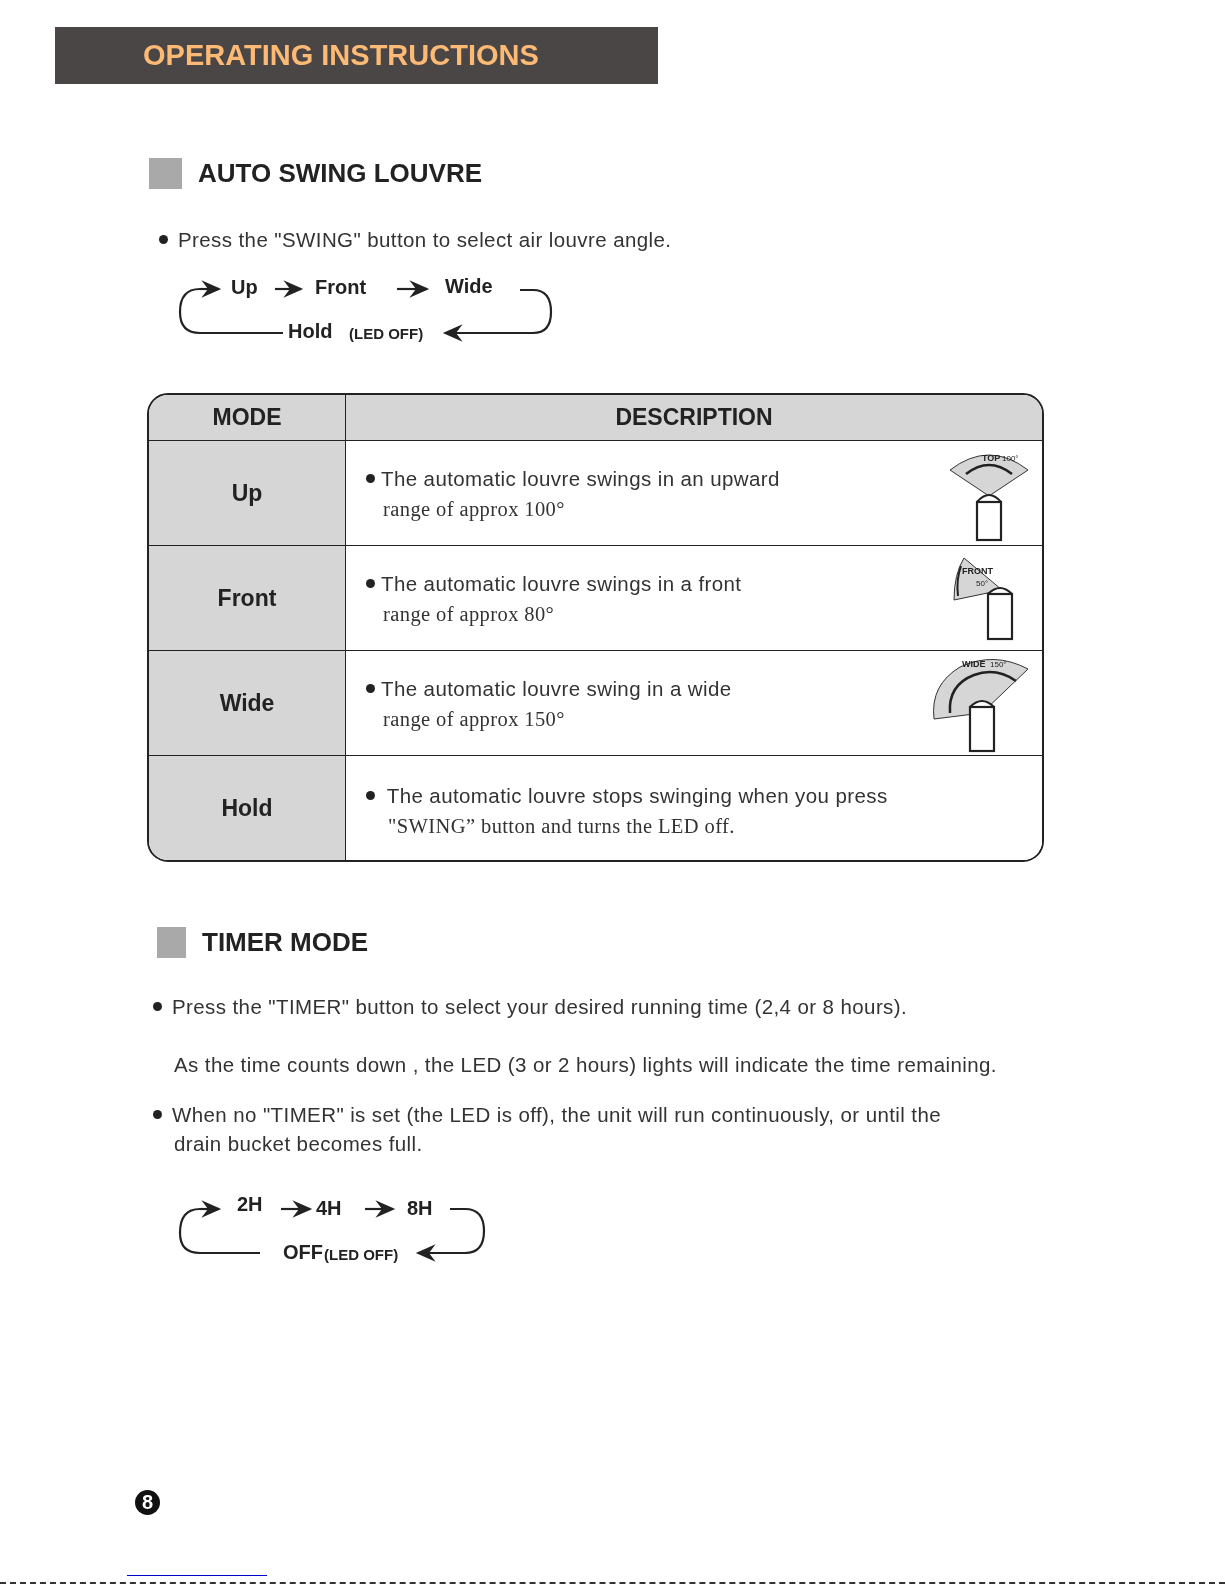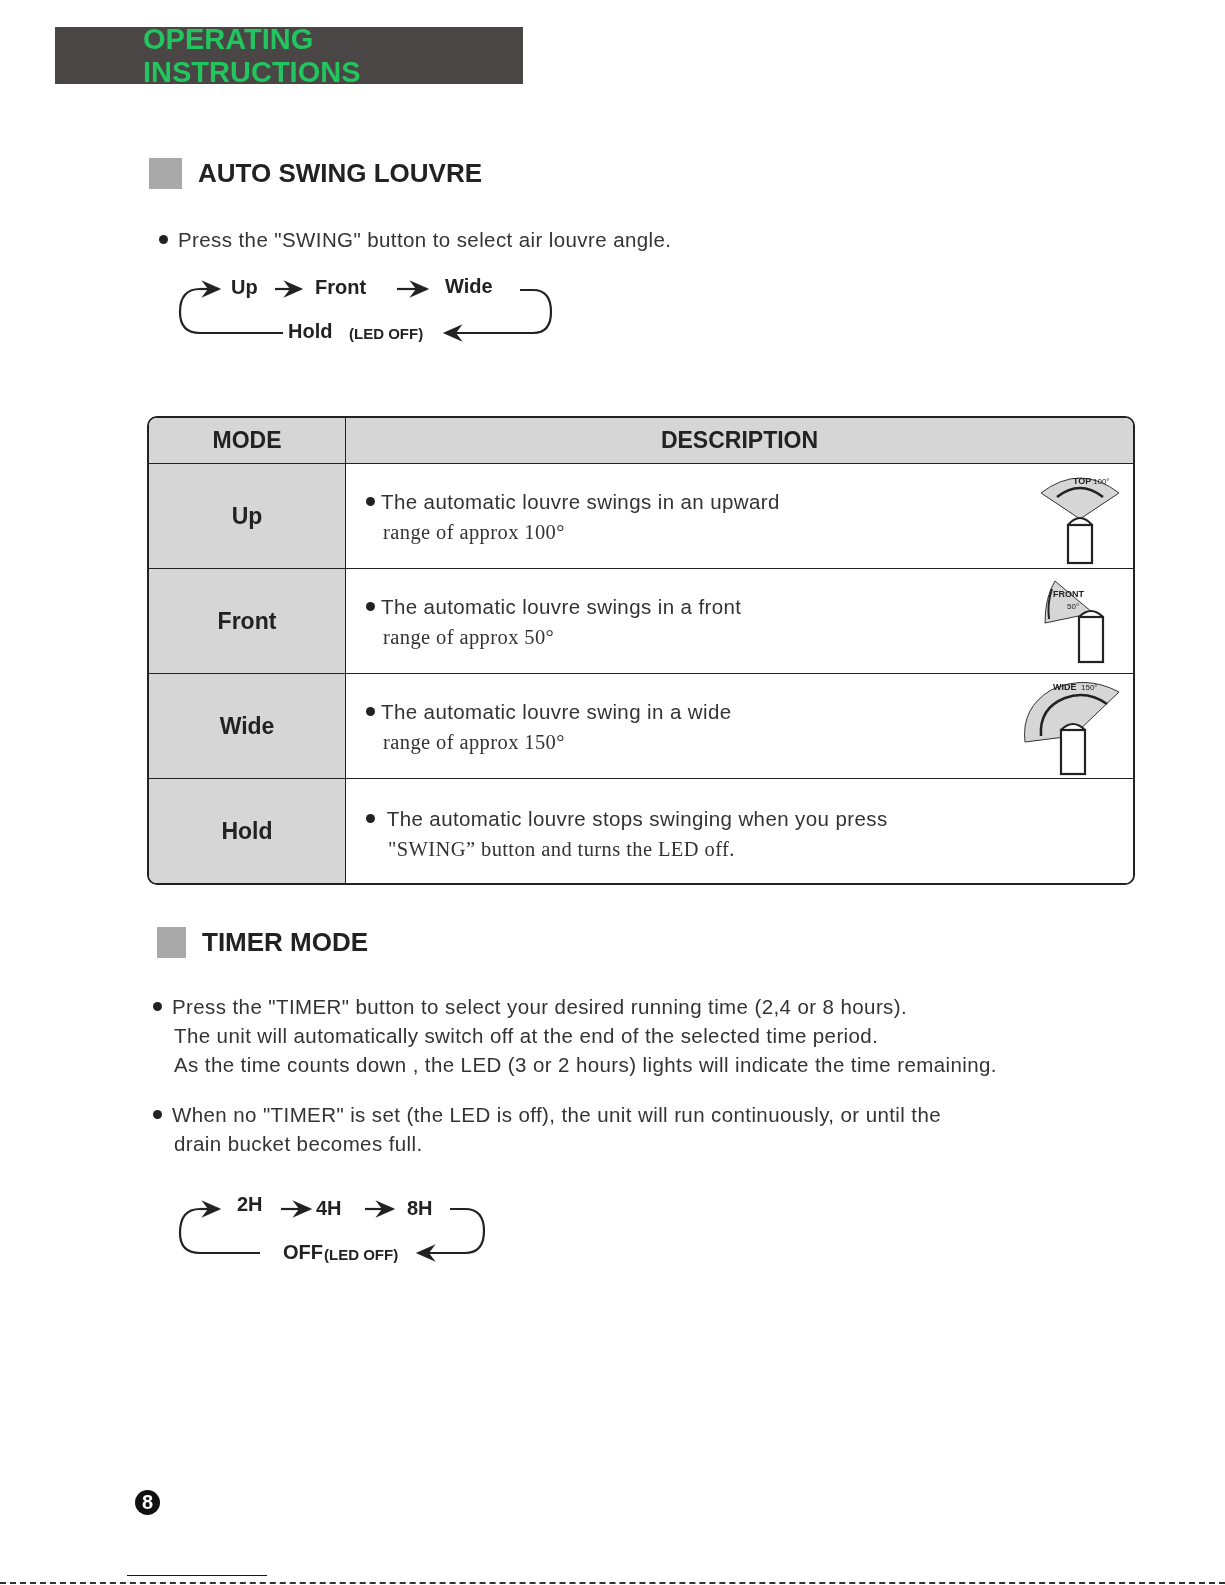--- a/index.html
+++ b/index.html
@@ -1,30 +1,30 @@
 <!DOCTYPE html>
 <html><head>
 <meta charset="utf-8">
 <style>
   html, body { margin:0; padding:0; }
   body { width:1225px; height:1585px; background:#ffffff; position:relative; overflow:hidden;
          font-family:"Liberation Sans", sans-serif; color:#222; }
-  .banner { position:absolute; left:55px; top:27px; width:468px; height:57px; background:#4b4646;
-            color:#22c55e; font-weight:bold; font-size:29px; display:flex; align-items:center; padding-left:88px; box-sizing:border-box; }
+  .banner { position:absolute; left:55px; top:27px; width:603px; height:57px; background:#4b4646;
+            color:#fdba74; font-weight:bold; font-size:29px; display:flex; align-items:center; padding-left:88px; box-sizing:border-box; }
   .sec-head { position:absolute; display:flex; align-items:center; }
   .sec-sq { width:33px; height:31px; background:#a9a9a9; margin-right:16px; }
   .sec-title { font-weight:bold; font-size:26px; color:#222; }
   .bullet { position:absolute; font-size:20.5px; color:#333; letter-spacing:0.4px; line-height:29px; }
   .bullet .dot { display:inline-block; width:9px; height:9px; border-radius:50%; background:#222; margin-right:10px; vertical-align:middle; position:relative; top:-2px; }
   .cycle { position:absolute; }
   .cycle svg { position:absolute; left:0; top:0; }
   .cycle .lbl { position:absolute; font-weight:bold; font-size:20px; color:#222; }
   .cycle .small { font-size:15px; font-weight:bold; }
-  table.modes { position:absolute; left:147px; top:416px; width:988px; border-collapse:separate; border-spacing:0;
-                border:2.5px solid #222; border-radius:10px; overflow:hidden; }
+  table.modes { position:absolute; left:147px; top:393px; width:897px; border-collapse:separate; border-spacing:0;
+                border:2.5px solid #222; border-radius:21px; overflow:hidden; }
   table.modes th, table.modes td { border-bottom:1.5px solid #222; padding:0; }
   table.modes tr:last-child td { border-bottom:none; }
   table.modes th { background:#d6d6d6; height:45px; font-size:23px; font-weight:bold; color:#222; }
   .mode-cell { background:#d6d6d6; width:196px; border-right:1.5px solid #222; text-align:center; font-size:23px; font-weight:bold; color:#222; }
   th.mode-h { border-right:1.5px solid #222; }
   .desc-cell { position:relative; height:104px; background:#fff; }
   .desc-text { position:absolute; left:20px; top:20px; font-size:20.5px; color:#333; line-height:31px; letter-spacing:0.4px; }
   .desc-text .dot { display:inline-block; width:9px; height:9px; border-radius:50%; background:#222; margin-right:6px; vertical-align:middle; position:relative; top:-2px; }
   .desc-text .cont { padding-left:17px; display:block;font-family:Liberation Serif, serif; }
   .icon { position:absolute; }
@@ -90,21 +90,21 @@
         <path d="M31,56 Q43,42 55,56" fill="#fff" stroke="#222" stroke-width="2"></path>
         <rect x="31" y="56" width="24" height="38" fill="#fff" stroke="#222" stroke-width="2.2"></rect>
       </svg>
     </td>
   </tr>
   <tr>
     <td class="mode-cell">Front</td>
     <td class="desc-cell" style="height:104px;">
       <div class="desc-text" style="top:22px;">
         <span class="dot"></span><span>The automatic louvre swings in a front</span>
-        <span class="cont">range of approx 50°</span>
+        <span class="cont">range of approx 80°</span>
       </div>
       <svg class="icon" style="right:18px; top:8px;" width="80" height="92">
         <path d="M10,46 Q10,20 20,4 L58,36 Z" fill="#d6d6d6" stroke="#333" stroke-width="1"></path>
         <path d="M17,12 Q12,26 14,42" stroke="#222" stroke-width="2" fill="none"></path>
         <text x="18" y="20" font-size="9" font-weight="bold" font-family="Liberation Sans, sans-serif" fill="#222">FRONT</text>
         <text x="32" y="32" font-size="8" font-family="Liberation Sans, sans-serif" fill="#222">50°</text>
         <path d="M44,40 Q56,28 68,40" fill="#fff" stroke="#222" stroke-width="2"></path>
         <rect x="44" y="40" width="24" height="45" fill="#fff" stroke="#222" stroke-width="2.2"></rect>
       </svg>
     </td>
@@ -138,21 +138,21 @@
 </tbody>
   </table>
 
 <div class="sec-head" style="left:157px; top:927px;">
   <div class="sec-sq" style="width:29px;"></div>
   <span class="sec-title">TIMER MODE</span>
 </div>
 
 <div class="bullet" style="left:153px; top:992px;">
   <span class="dot"></span><span>Press the "TIMER" button  to select your desired running time (2,4 or 8 hours).</span><br>
-  <span style="padding-left:21px;">The unit will automatically switch off at the end of the selected time period.</span><br>
+  <br>
   <span style="padding-left:21px;">As the time counts down , the LED (3 or 2 hours) lights will indicate the time remaining.</span>
 </div>
 
 <div class="bullet" style="left:153px; top:1100px;">
   <span class="dot"></span><span>When no "TIMER" is set (the LED is off), the unit will run continuously, or until the</span><br>
   <span style="padding-left:21px;text-align:right;">drain bucket becomes full.</span>
 </div>
 
 <div class="cycle" style="left:175px; top:1193px; width:320px; height:75px;">
   <svg width="320" height="75">

